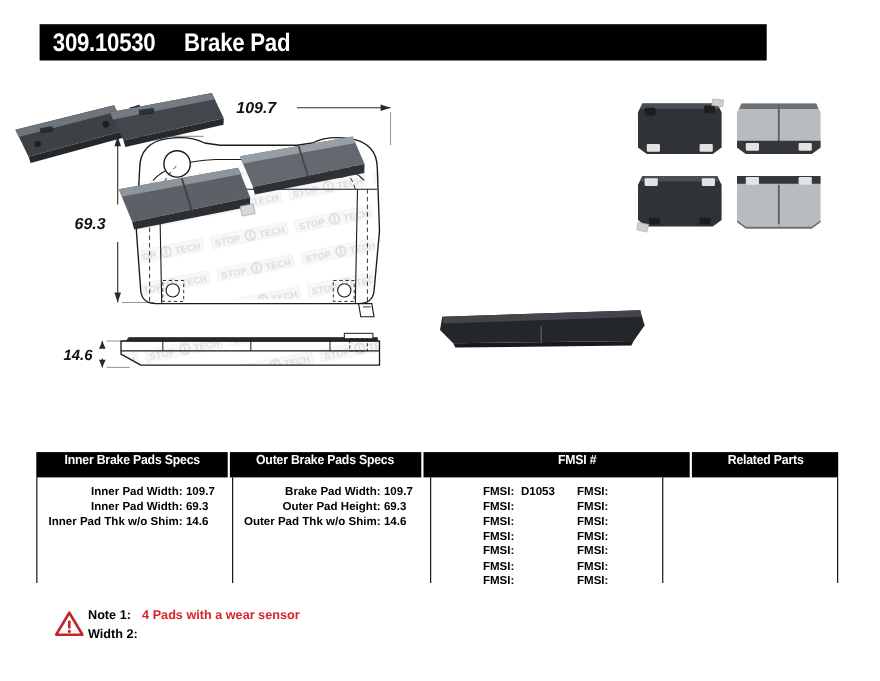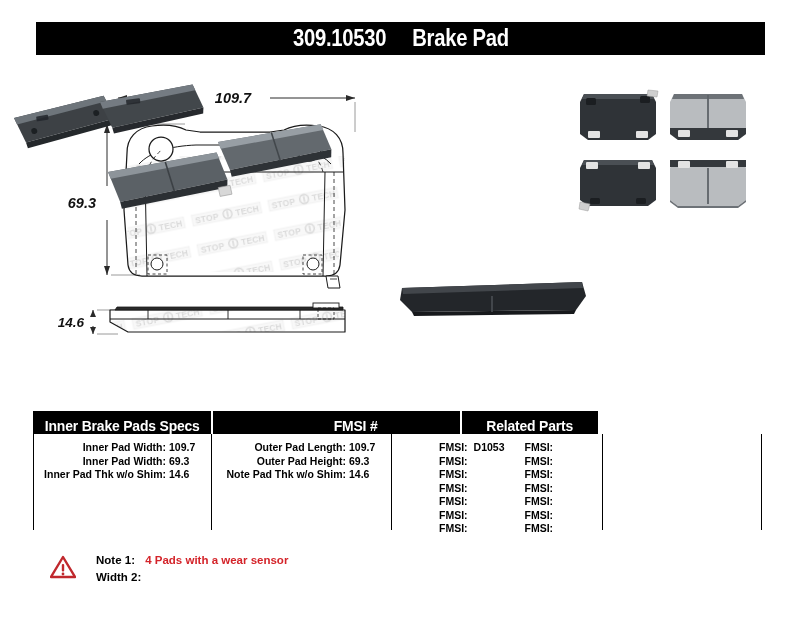--- a/index.html
+++ b/index.html
@@ -14,26 +14,26 @@
     font-family: "Liberation Sans", sans-serif;
     color: #000000;
     overflow: hidden;
   }
 
   
   #header-bar {
     position: absolute;
     left: 36px;
     top: 22px;
-    width: 729px;
+    width: 661px;
     height: 33px;
     background: #000000;
     display: flex;
     align-items: center;
-    justify-content: center;
+    justify-content: flex-start;
     padding: 0 12px;
     box-sizing: border-box;
   }
   #header-bar .hd-text {
     color: #ffffff;
     font-size: 23px;
     font-weight: bold;
     letter-spacing: -0.3px;
     transform: scaleX(0.88);
     transform-origin: left center;
@@ -63,24 +63,24 @@
   }
   #spec-table .thead {
     display: flex;
     width: 100%;
     height: 23px;
     gap: 2px;
   }
   #spec-table .th {
     background: #000000;
     color: #ffffff;
-    font-size: 15px;
+    font-size: 12px;
     font-weight: bold;
     display: flex;
-    align-items: flex-end;
+    align-items: flex-start;
     justify-content: center;
     transform: none;
     white-space: nowrap;
     letter-spacing: -0.2px;
   }
   #spec-table .th span { transform: scaleX(0.93); display: inline-block; }
   .col-inner  { width: 178px; }
   .col-outer  { width: 178px; }
   .col-fmsi   { width: 209px; padding-left: 38px; }
   .col-rel    { width: 136px; }
@@ -140,21 +140,21 @@
 
   
   #notes {
     position: absolute;
     left: 50px;
     top: 552px;
     display: flex;
     align-items: flex-start;
   }
   #warn-icon { width: 26px; height: 24px; margin-top: 3px; }
-  #notes-text { margin-left: 20px; }
+  #notes-text { margin-left: 4px; }
   .note-line {
     font-size: 11.5px;
     font-weight: bold;
     line-height: 17px;
     white-space: nowrap;
   }
   .note-label { color: #000000; }
   .note-value { color: #d4242a; margin-left: 7px; }
 </style>
 </head>
@@ -373,20 +373,23 @@
     </g>
   </svg>
 </div>
 
 <div id="spec-table">
 
   <div class="thead">
     <div class="th col-inner">
       <span>Inner Brake Pads Specs</span>
     </div>
+    <div class="th col-outer">
+      <span>Outer Brake Pads Specs</span>
+    </div>
     <div class="th col-fmsi">
       <span>FMSI #</span>
     </div>
     <div class="th col-rel">
       <span>Related Parts</span>
     </div>
   </div>
 
   <div class="tbody">
     <div class="vline" style="left:178px;  height:96px;"></div>
@@ -405,29 +408,29 @@
         <span class="val">69.3</span>
       </div>
       <div class="spec-row">
         <span class="lbl">Inner Pad Thk w/o Shim:</span>
         <span class="val">14.6</span>
       </div>
     </div>
 
     <div class="cell col-outer">
       <div class="spec-row">
-        <span class="lbl">Outer Pad Length:</span>
+        <span class="lbl">Brake Pad Width:</span>
         <span class="val">109.7</span>
       </div>
       <div class="spec-row">
         <span class="lbl">Outer Pad Height:</span>
         <span class="val">69.3</span>
       </div>
       <div class="spec-row">
-        <span class="lbl">Note Pad Thk w/o Shim:</span>
+        <span class="lbl">Outer Pad Thk w/o Shim:</span>
         <span class="val">14.6</span>
       </div>
     </div>
 
     <div class="cell col-fmsi">
       <div class="fmsi-wrap">
         <div class="fmsi-col">
           <div class="fmsi-row">
             <span>FMSI:</span><span class="val">D1053</span>
           </div>

